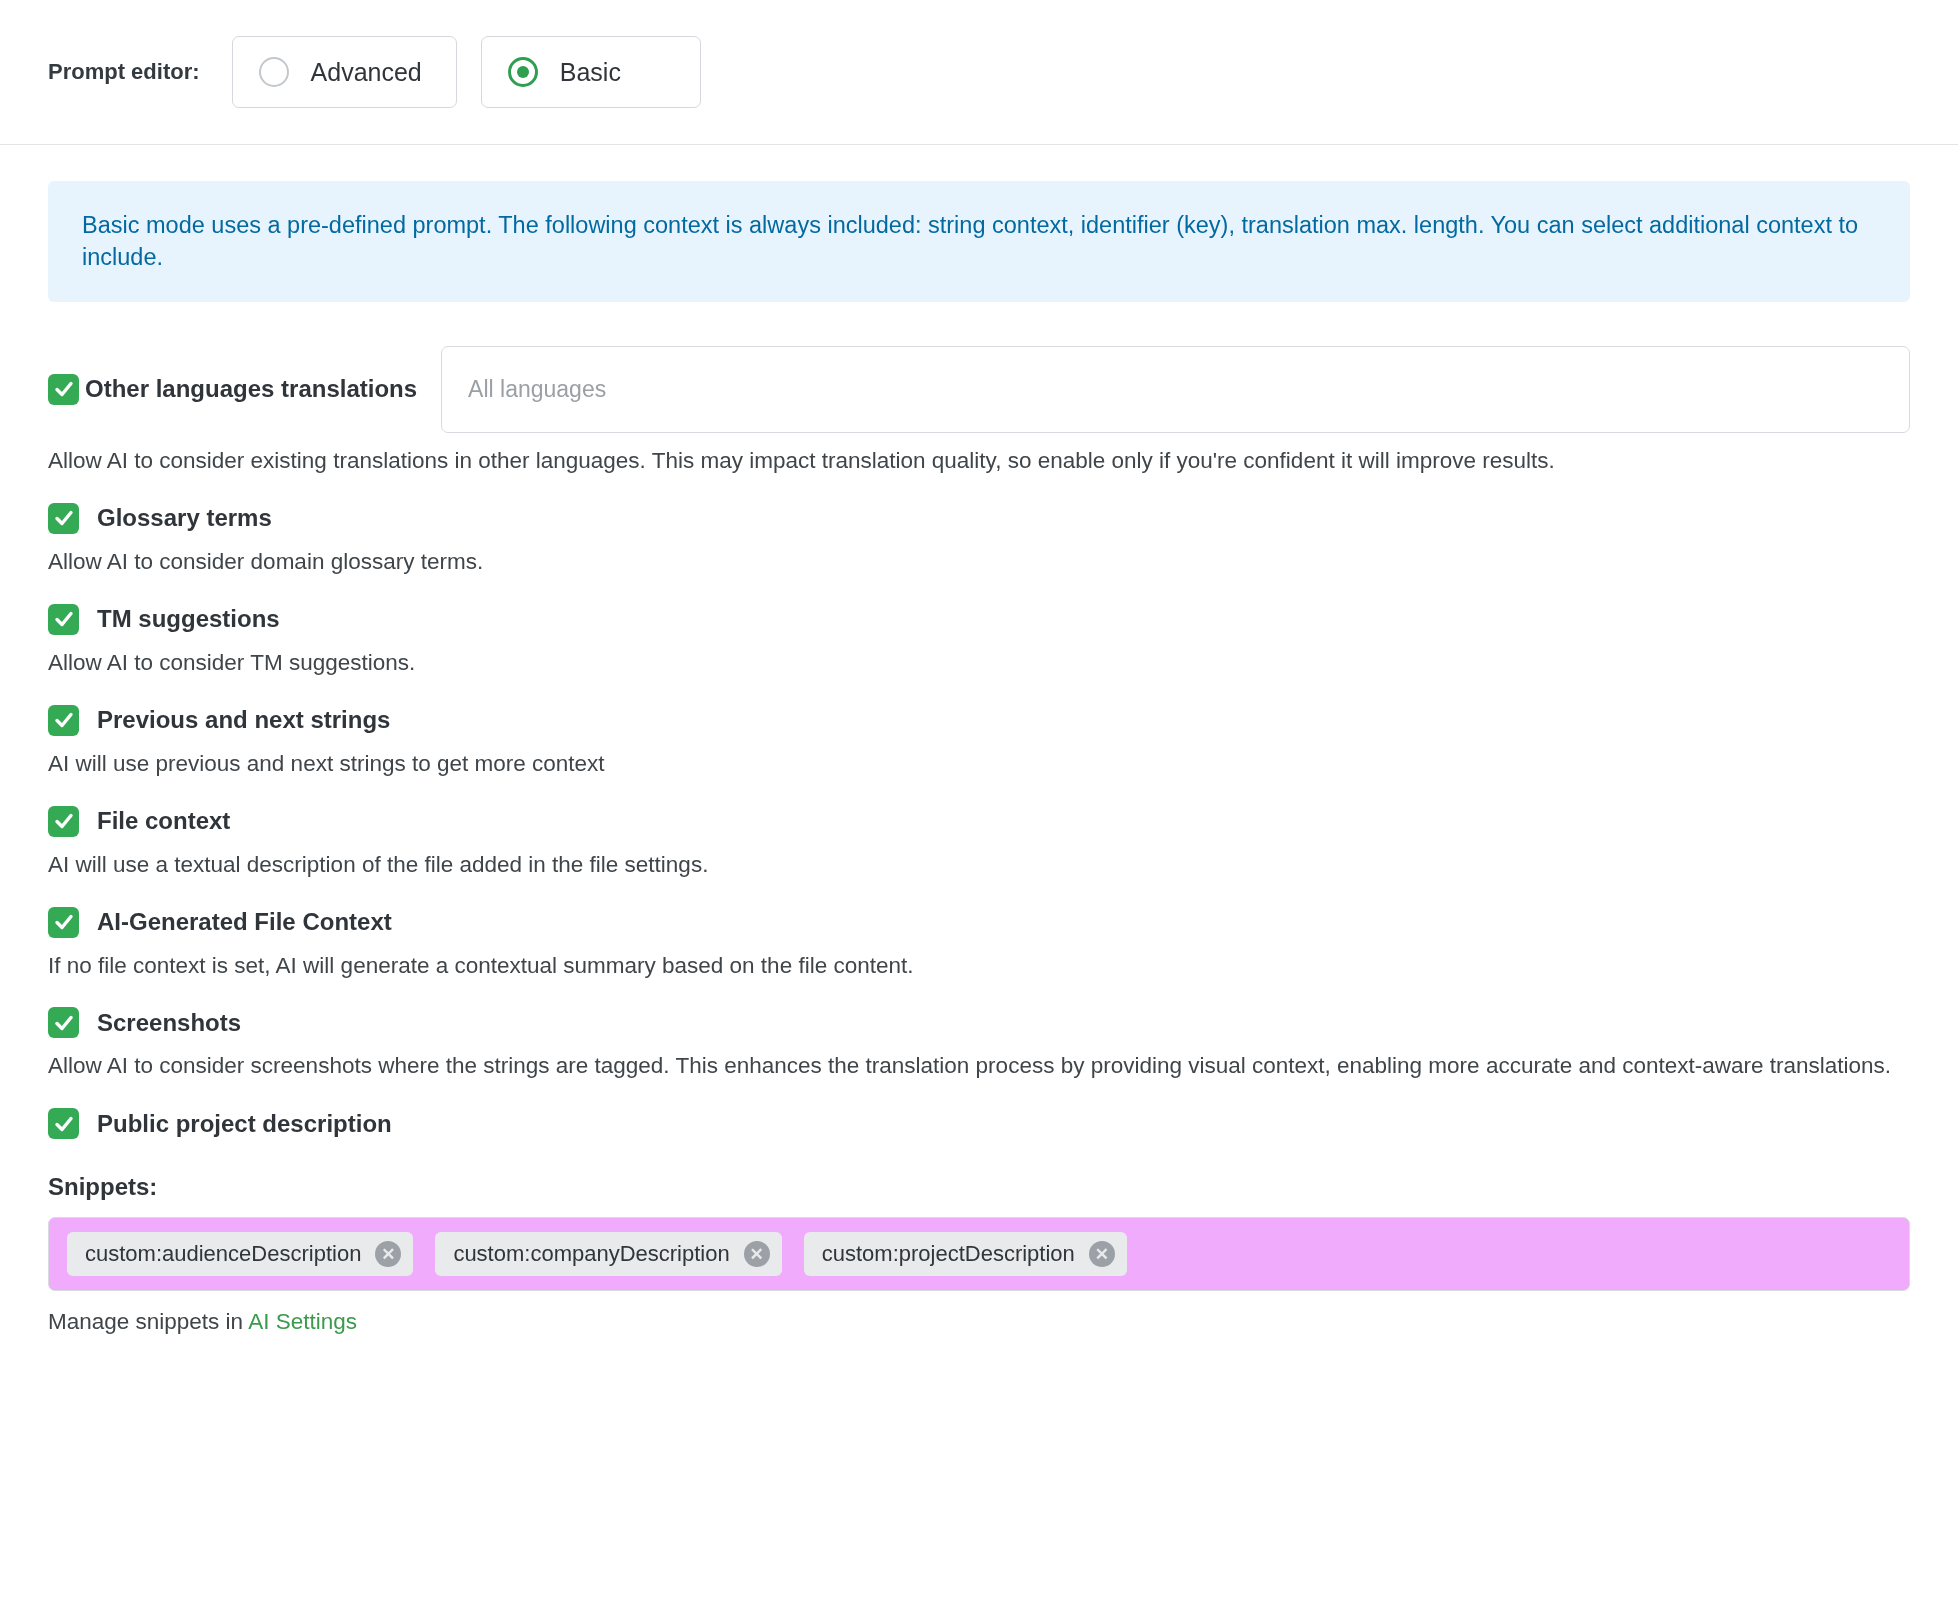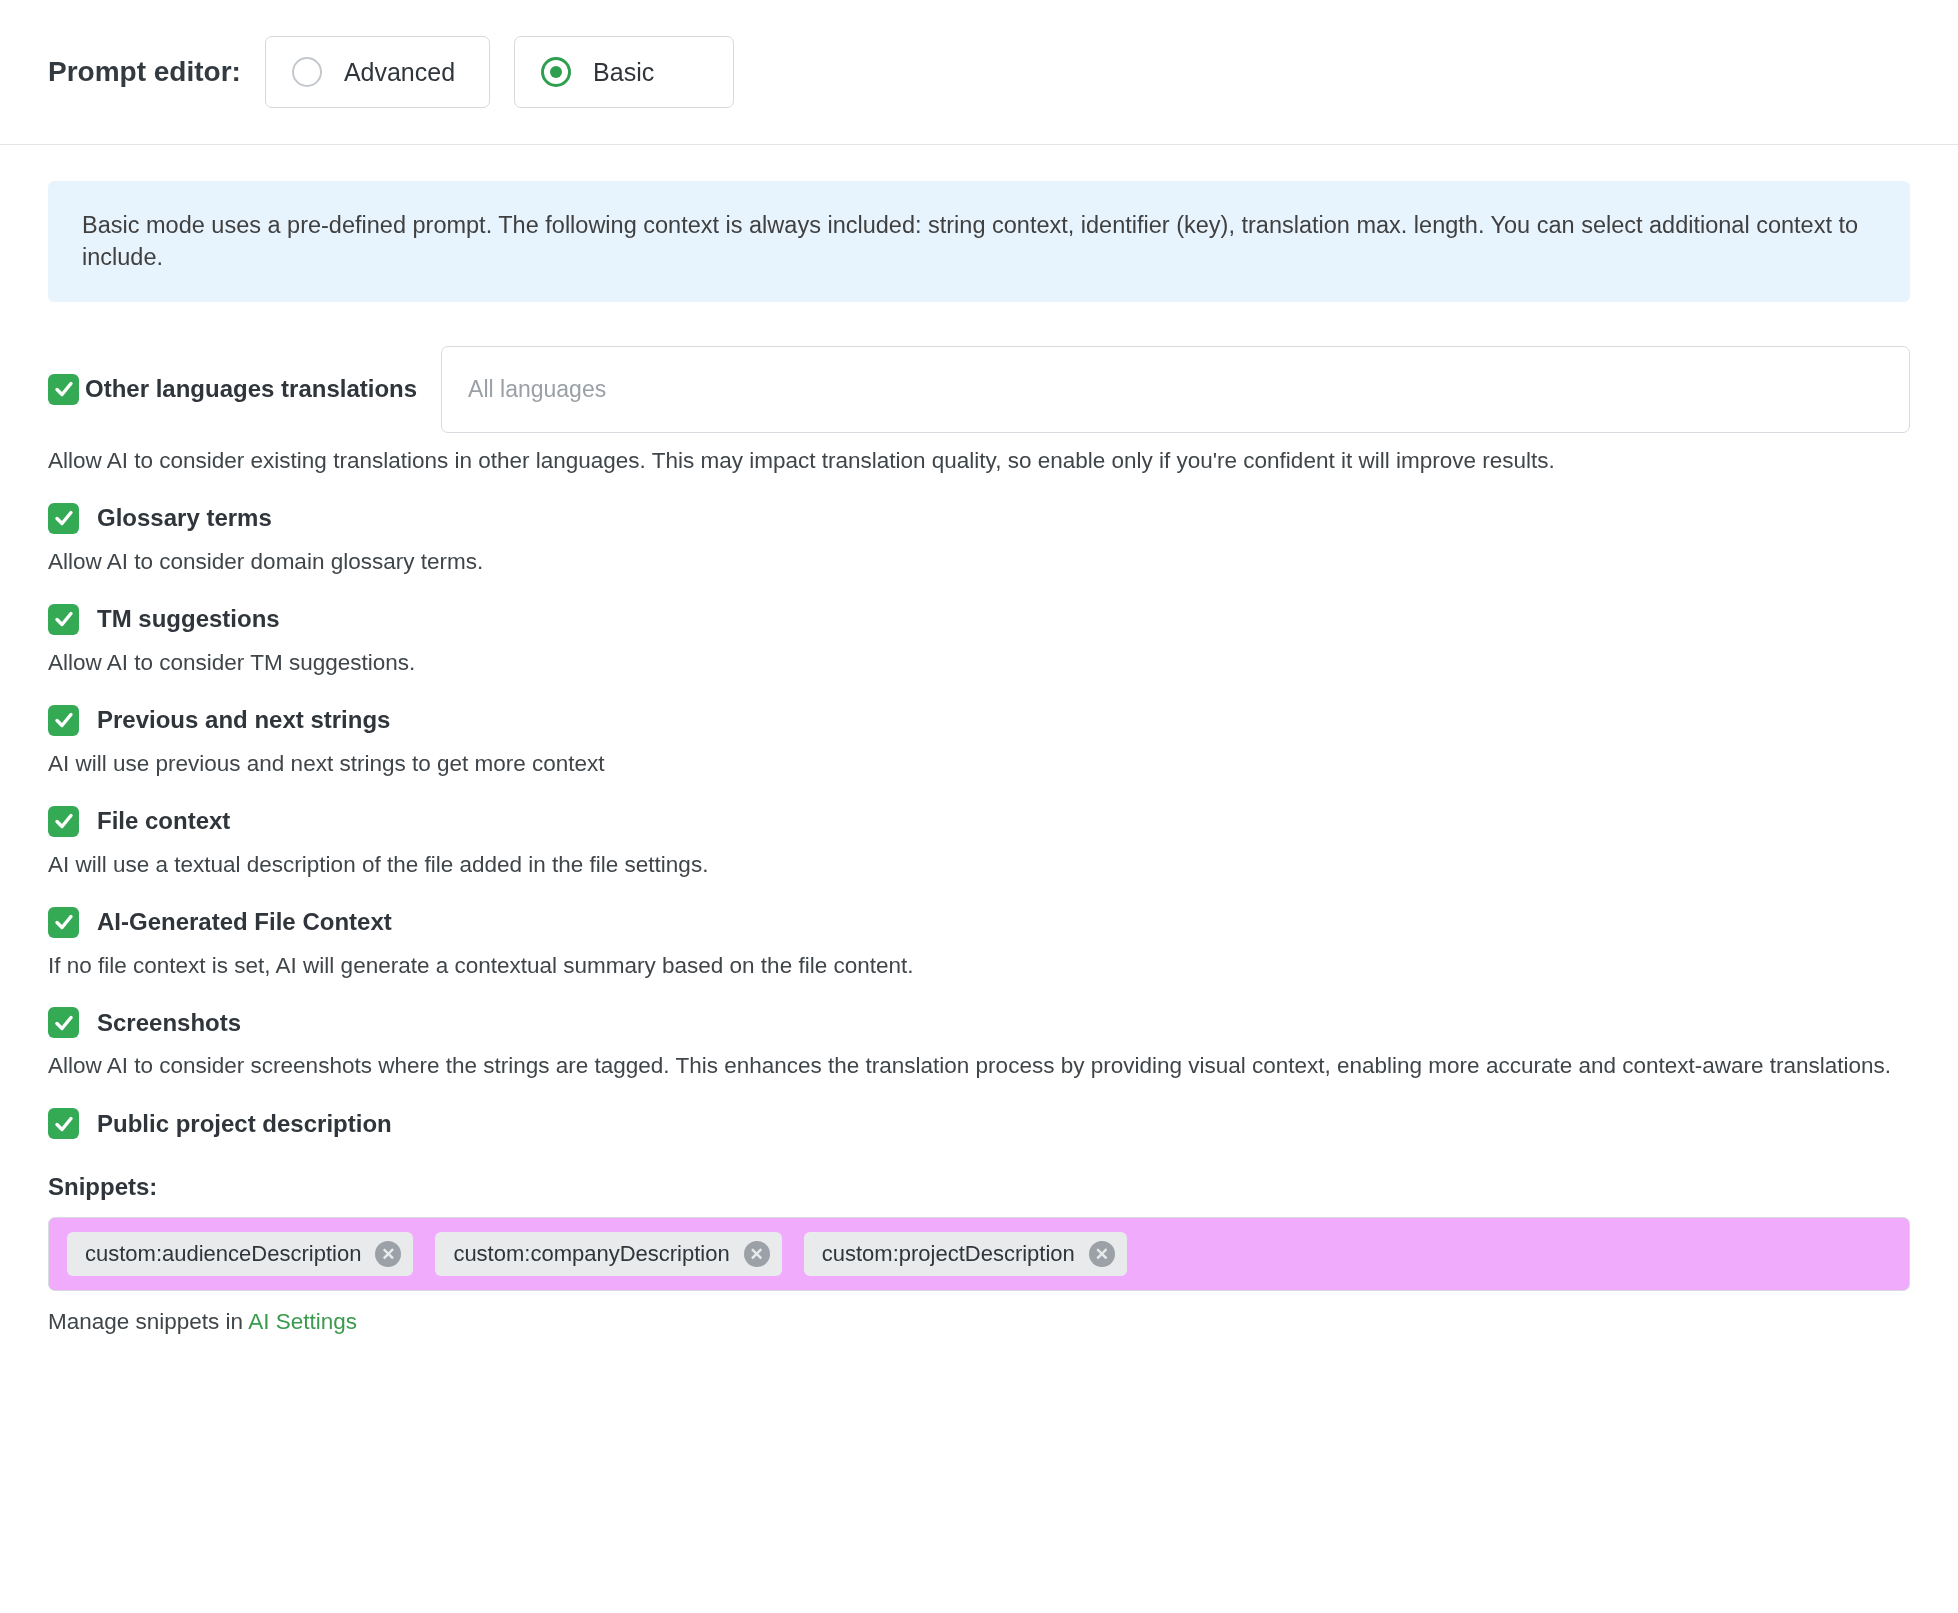--- a/index.html
+++ b/index.html
@@ -18,24 +18,24 @@
 
   
   .editor-bar {
     display: flex;
     align-items: center;
     gap: 24px;
     padding: 36px 48px 36px 48px;
     border-bottom: 1px solid #e2e5e8;
   }
   .editor-label {
-    font-size: 28px;
+    font-size: 22px;
     font-weight: bold;
     color: #333a40;
-    margin-right: 0;
+    margin-right: 8px;
   }
   .radio-card {
     display: flex;
     align-items: center;
     gap: 22px;
     border: 1px solid #d5d9dd;
     border-radius: 7px;
     background: #fff;
     padding: 20px 34px 20px 26px;
     min-width: 220px;
@@ -70,21 +70,21 @@
     color: #2f353a;
   }
 
   
   .content {
     padding: 36px 48px 0 48px;
   }
 
   .info-banner {
     background: #e8f4fd;
-    color: #404040;
+    color: #0369a1;
     border-radius: 6px;
     padding: 28px 34px;
     font-size: 23.5px;
     line-height: 1.38;
     margin-bottom: 44px;
   }
 
   .opt-row {
     display: flex;
     align-items: center;

